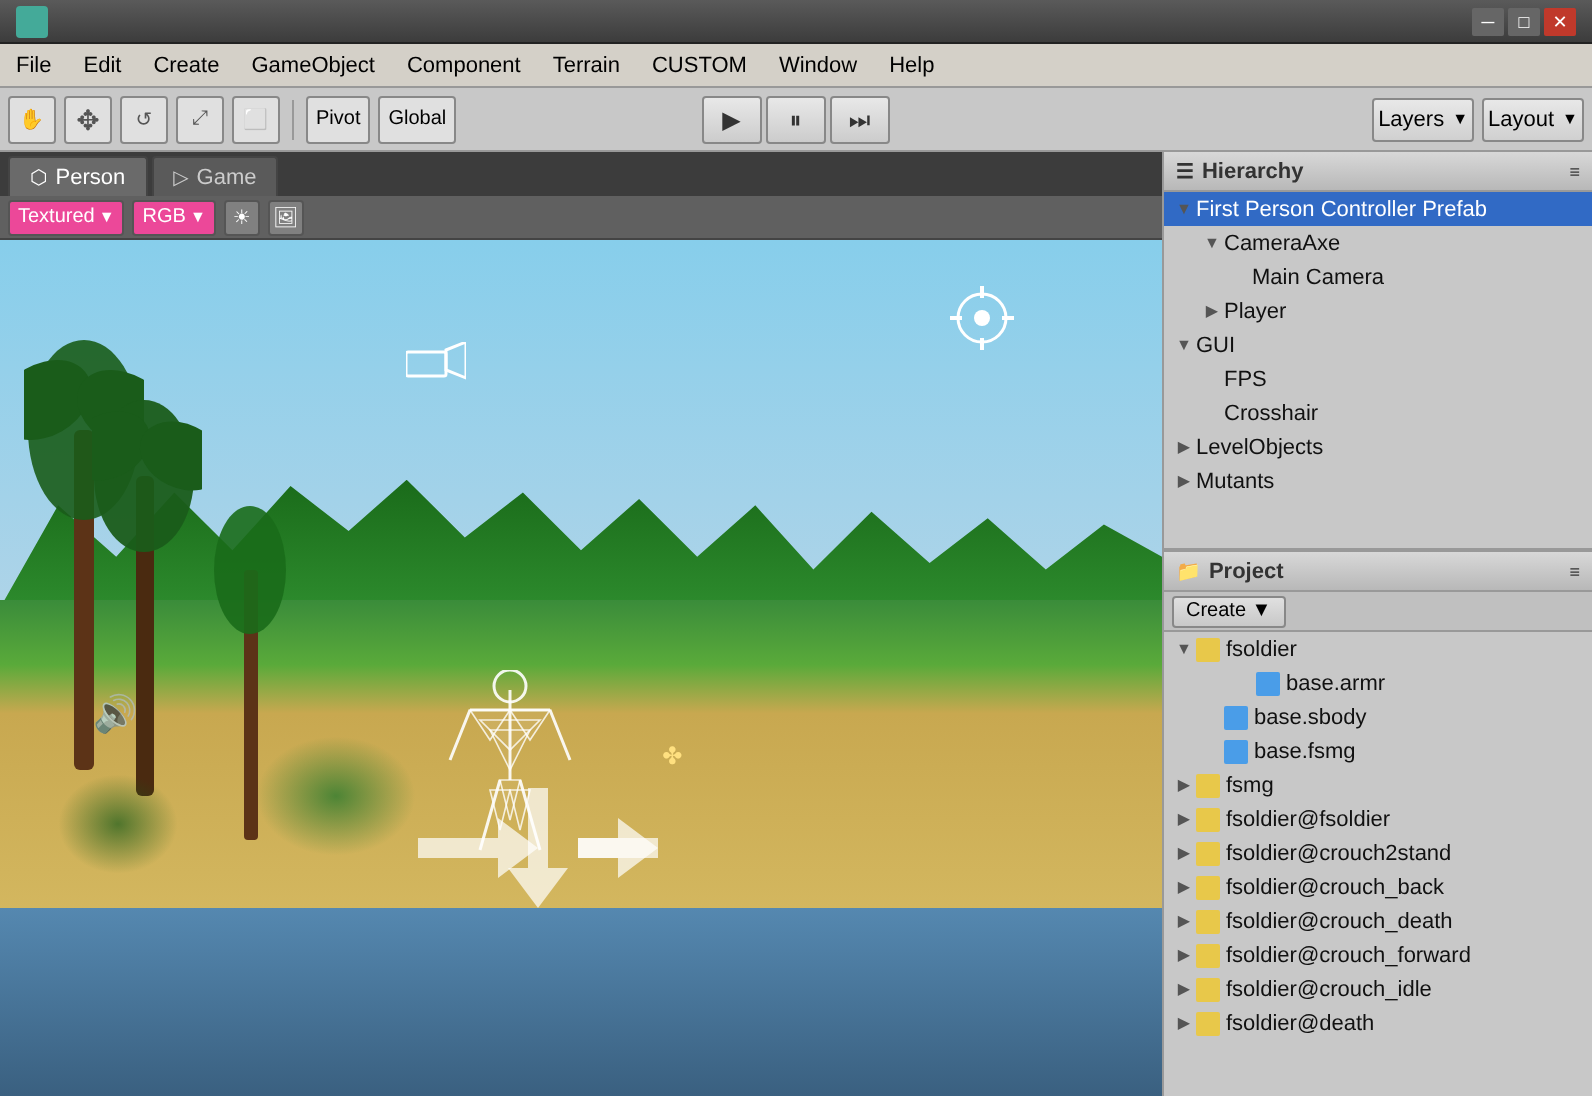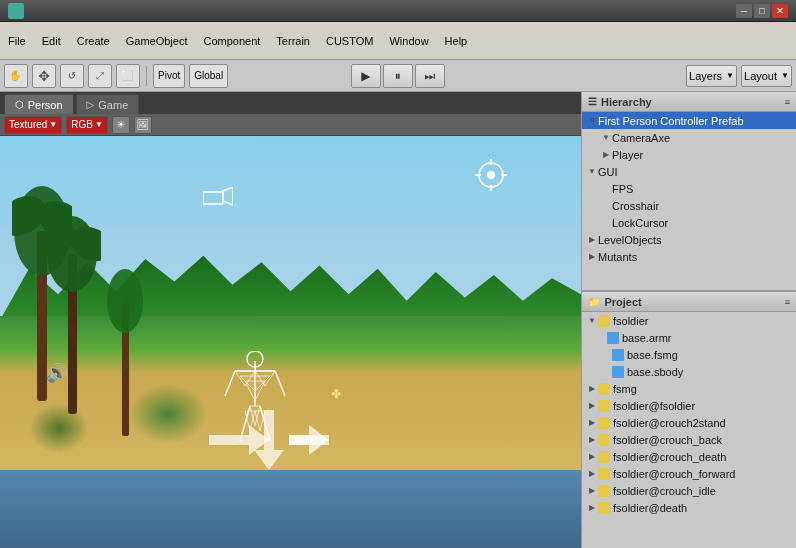--- a/index.html
+++ b/index.html
@@ -19,21 +19,21 @@
     #title-bar .win-icon { width: 16px; height: 16px; margin-right: 6px; background: #4a9; border-radius: 2px; flex-shrink: 0; }
     #title-controls { margin-left: auto; display: flex; gap: 2px; }
     #title-controls span {
       width: 16px; height: 14px; display: inline-flex; align-items: center; justify-content: center;
       background: #666; color: #fff; font-size: 9px; cursor: pointer; border-radius: 1px;
     }
     #title-controls .close { background: #c0392b; }
 
     
     #menu-bar {
-      height: 38px;
+      height: 22px;
       background: #d4d0c8;
       display: flex;
       align-items: center;
       border-bottom: 1px solid #999;
     }
     .menu-item {
       padding: 2px 8px;
       font-size: 11px;
       color: #000;
       cursor: pointer;
@@ -125,21 +125,21 @@
       height: 22px;
       background: #606060;
       display: flex;
       align-items: center;
       padding: 0 4px;
       gap: 4px;
       border-bottom: 1px solid #444;
     }
     .scene-dropdown {
       height: 18px; padding: 0 4px;
-      background: #b91c1c;
+      background: #ec4899;
       border: 1px solid #555;
       border-radius: 2px;
       color: #fff; font-size: 10px;
       display: flex; align-items: center; gap: 2px;
       cursor: pointer;
     }
     .scene-btn {
       height: 18px; width: 18px;
       background: #808080;
       border: 1px solid #555;
@@ -459,80 +459,85 @@
 
         <div id="hierarchy-list">
             <div class="tree-item selected" style="padding-left: 4px;">
               <span class="tree-arrow" style="font-size: 8px;">▼</span>
               <span>First Person Controller Prefab</span>
             </div>
             <div class="tree-item" style="padding-left: 18px;">
               <span class="tree-arrow" style="font-size: 8px;">▼</span>
               <span>CameraAxe</span>
             </div>
+            <div class="tree-item" style="padding-left: 32px;">
+              <span class="tree-arrow" style="font-size: 8px;"> </span>
+              <span>Main Camera</span>
+            </div>
             <div class="tree-item" style="padding-left: 18px;">
               <span class="tree-arrow" style="font-size: 8px;">▶</span>
               <span>Player</span>
             </div>
             <div class="tree-item" style="padding-left: 4px;">
               <span class="tree-arrow" style="font-size: 8px;">▼</span>
               <span>GUI</span>
             </div>
             <div class="tree-item" style="padding-left: 18px;">
               <span class="tree-arrow" style="font-size: 8px;"> </span>
               <span>FPS</span>
             </div>
             <div class="tree-item" style="padding-left: 18px;">
               <span class="tree-arrow" style="font-size: 8px;"> </span>
               <span>Crosshair</span>
-            </div>
-            <div class="tree-item" style="padding-left: 18px;">
-              <span class="tree-arrow" style="font-size: 8px;"> </span>
-              <span>LockCursor</span>
             </div>
             <div class="tree-item" style="padding-left: 4px;">
               <span class="tree-arrow" style="font-size: 8px;">▶</span>
               <span>LevelObjects</span>
             </div>
             <div class="tree-item" style="padding-left: 4px;">
               <span class="tree-arrow" style="font-size: 8px;">▶</span>
               <span>Mutants</span>
             </div>
           </div>
       </div>
     </div>
 
     <div id="project-panel">
       <div class="panel-header">
         <span class="panel-header-icon">📁</span>
         <span>Project</span>
         <span style="margin-left:auto;font-size:9px;cursor:pointer;">≡</span>
       </div>
+      <div class="create-bar">
+        <div class="create-btn">
+          <span>Create ▼</span>
+        </div>
+      </div>
       <div class="project-list">
         <div id="project-items-list">
             <div class="proj-item" style="padding-left: 4px;">
               <span class="tree-arrow" style="font-size: 8px;">▼</span>
               <span style="width: 12px; height: 12px; display: inline-block; margin-right: 3px; border-radius: 1px; flex-shrink: 0; vertical-align: middle; background: rgb(232, 200, 74);"></span>
               <span>fsoldier</span>
             </div>
-            <div class="proj-item" style="padding-left: 13px; text-align: right;">
+            <div class="proj-item" style="padding-left: 34px; text-align: right;">
               <span class="tree-arrow" style="font-size: 8px;"> </span>
               <span style="width: 12px; height: 12px; display: inline-block; margin-right: 3px; border-radius: 1px; flex-shrink: 0; vertical-align: middle; background: rgb(74, 157, 232);"></span>
               <span>base.armr</span>
+            </div>
+            <div class="proj-item" style="padding-left: 18px;">
+              <span class="tree-arrow" style="font-size: 8px;"> </span>
+              <span style="width: 12px; height: 12px; display: inline-block; margin-right: 3px; border-radius: 1px; flex-shrink: 0; vertical-align: middle; background: rgb(74, 157, 232);"></span>
+              <span>base.sbody</span>
             </div>
             <div class="proj-item" style="padding-left: 18px;">
               <span class="tree-arrow" style="font-size: 8px;"> </span>
               <span style="width: 12px; height: 12px; display: inline-block; margin-right: 3px; border-radius: 1px; flex-shrink: 0; vertical-align: middle; background: rgb(74, 157, 232);"></span>
               <span>base.fsmg</span>
             </div>
-            <div class="proj-item" style="padding-left: 18px;">
-              <span class="tree-arrow" style="font-size: 8px;"> </span>
-              <span style="width: 12px; height: 12px; display: inline-block; margin-right: 3px; border-radius: 1px; flex-shrink: 0; vertical-align: middle; background: rgb(74, 157, 232);"></span>
-              <span>base.sbody</span>
-            </div>
             <div class="proj-item" style="padding-left: 4px;">
               <span class="tree-arrow" style="font-size: 8px;">▶</span>
               <span style="width: 12px; height: 12px; display: inline-block; margin-right: 3px; border-radius: 1px; flex-shrink: 0; vertical-align: middle; background: rgb(232, 200, 74);"></span>
               <span>fsmg</span>
             </div>
             <div class="proj-item" style="padding-left: 4px;">
               <span class="tree-arrow" style="font-size: 8px;">▶</span>
               <span style="width: 12px; height: 12px; display: inline-block; margin-right: 3px; border-radius: 1px; flex-shrink: 0; vertical-align: middle; background: rgb(232, 200, 74);"></span>
               <span>fsoldier@fsoldier</span>
             </div>

